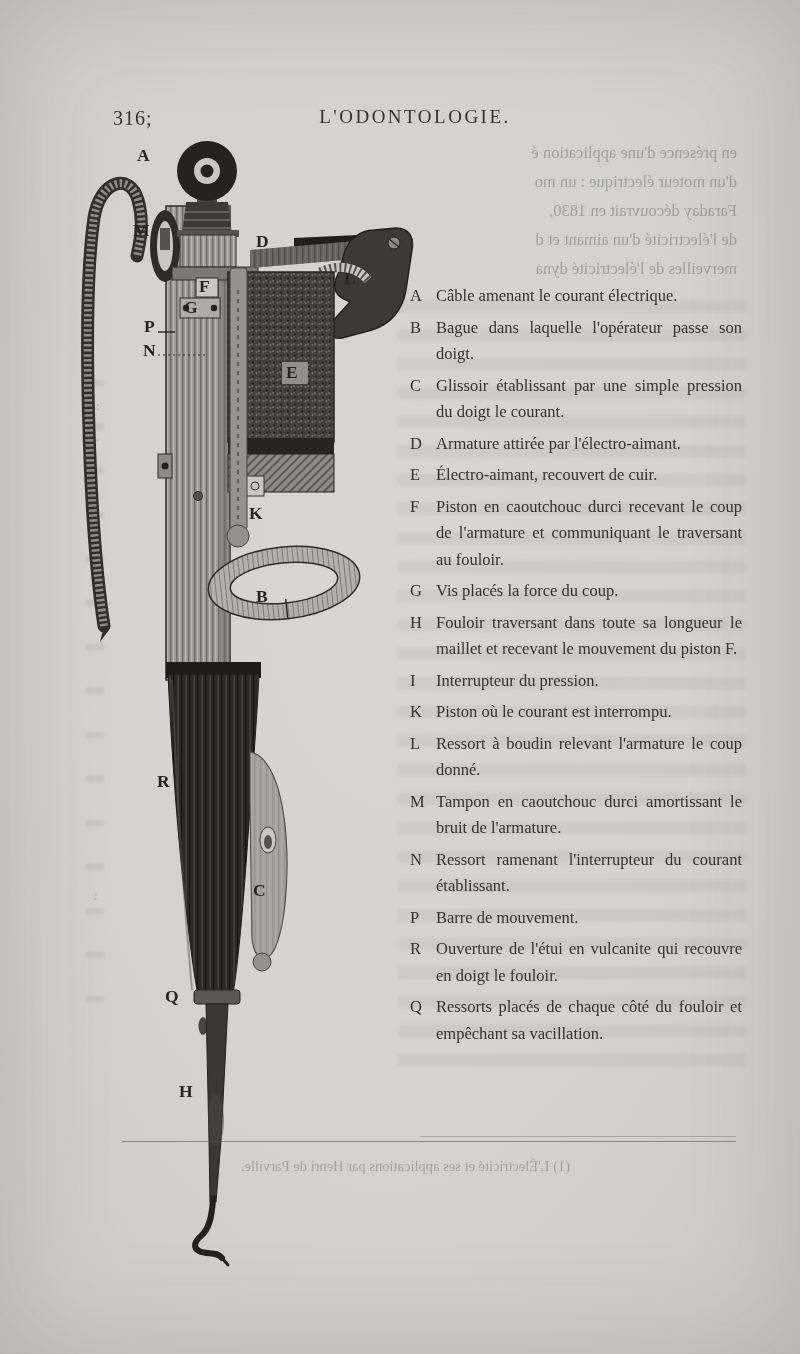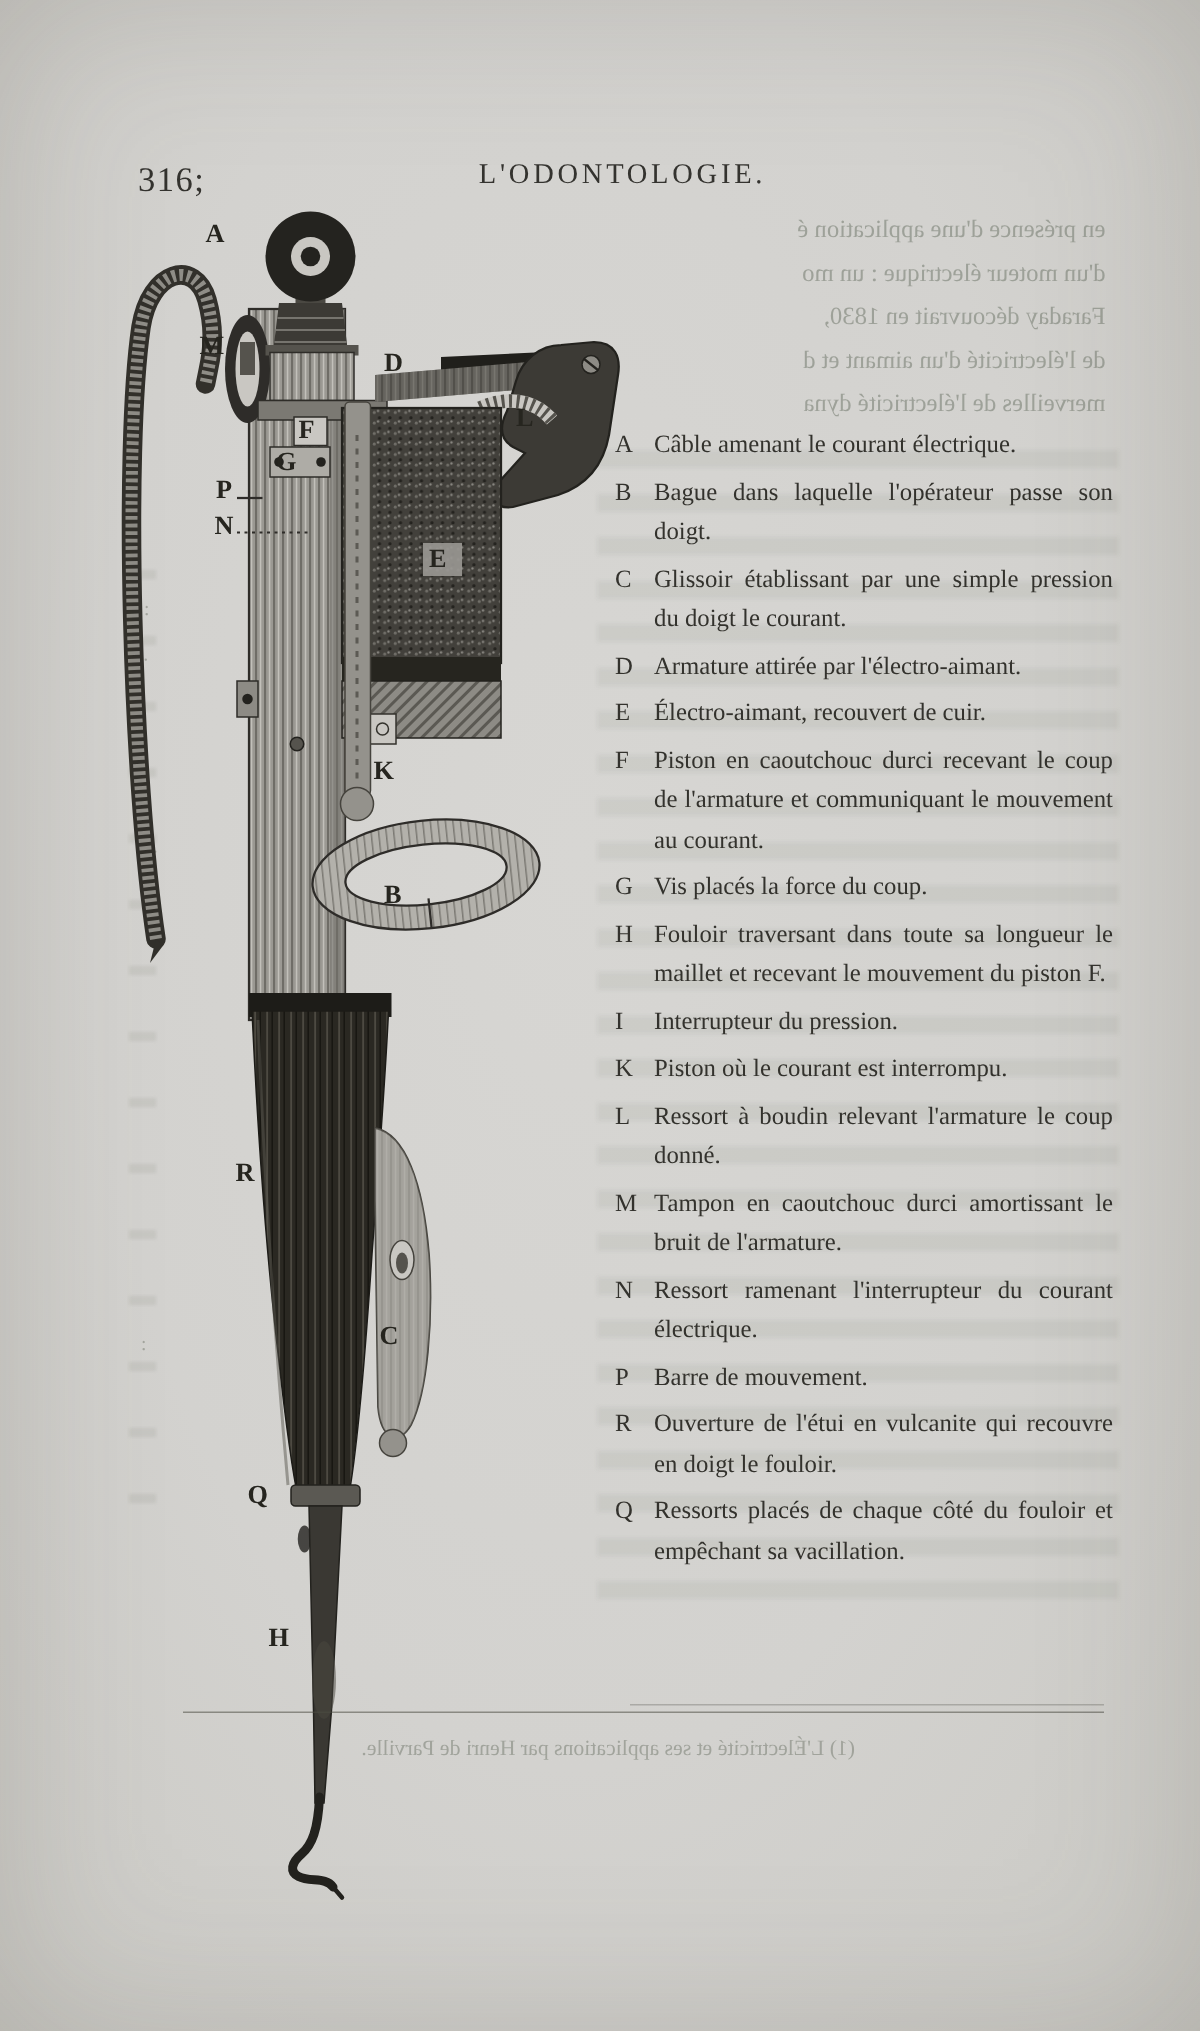--- a/index.html
+++ b/index.html
@@ -10,22 +10,22 @@
   }
   .page{
     position:absolute;inset:0;
     background:radial-gradient(ellipse at 48% 42%, #d7d6d3 0%, #d3d2cf 55%, #cac9c4 100%);
   }
   .page::after{
     content:"";position:absolute;inset:0;pointer-events:none;
     box-shadow:inset 0 0 110px rgba(95,92,82,.22);
   }
   .pagenum{
-    position:absolute;left:92px;top:107px;
-    font-size:23px;color:#34332f;letter-spacing:1px;font-family:Liberation Serif, serif;
+    position:absolute;left:113px;top:107px;
+    font-size:20px;color:#34332f;letter-spacing:1px;font-family:Liberation Serif, serif;
   }
   .running-title{
     position:absolute;left:15px;top:106px;width:800px;text-align:center;
     font-size:19px;letter-spacing:2.5px;color:#34332f;
   }
   
   .bleed{
     position:absolute;transform:scaleX(-1);
     color:rgba(125,131,119,.62);filter:blur(.5px);
     font-size:16.5px;line-height:29px;white-space:nowrap;
@@ -266,21 +266,21 @@
       <span class="legend-text">Armature attirée par l'électro-aimant.</span>
     </div>
 
     <div class="legend-item">
       <span class="legend-key">E</span>
       <span class="legend-text">Électro-aimant, recouvert de cuir.</span>
     </div>
 
     <div class="legend-item">
       <span class="legend-key">F</span>
-      <span class="legend-text">Piston en caoutchouc durci recevant le coup de l'armature et communiquant le mouvement au courant.</span>
+      <span class="legend-text">Piston en caoutchouc durci recevant le coup de l'armature et communiquant le traversant au fouloir.</span>
     </div>
 
     <div class="legend-item">
       <span class="legend-key">G</span>
       <span class="legend-text">Vis placés la force du coup.</span>
     </div>
 
     <div class="legend-item">
       <span class="legend-key">H</span>
       <span class="legend-text">Fouloir traversant dans toute sa longueur le maillet et recevant le mouvement du piston F.</span>
@@ -301,21 +301,21 @@
       <span class="legend-text">Ressort à boudin relevant l'armature le coup donné.</span>
     </div>
 
     <div class="legend-item">
       <span class="legend-key">M</span>
       <span class="legend-text">Tampon en caoutchouc durci amortissant le bruit de l'armature.</span>
     </div>
 
     <div class="legend-item">
       <span class="legend-key">N</span>
-      <span class="legend-text">Ressort ramenant l'interrupteur du courant électrique.</span>
+      <span class="legend-text">Ressort ramenant l'interrupteur du courant établissant.</span>
     </div>
 
     <div class="legend-item">
       <span class="legend-key">P</span>
       <span class="legend-text">Barre de mouvement.</span>
     </div>
 
     <div class="legend-item">
       <span class="legend-key">R</span>
       <span class="legend-text">Ouverture de l'étui en vulcanite qui recouvre en doigt le fouloir.</span>

